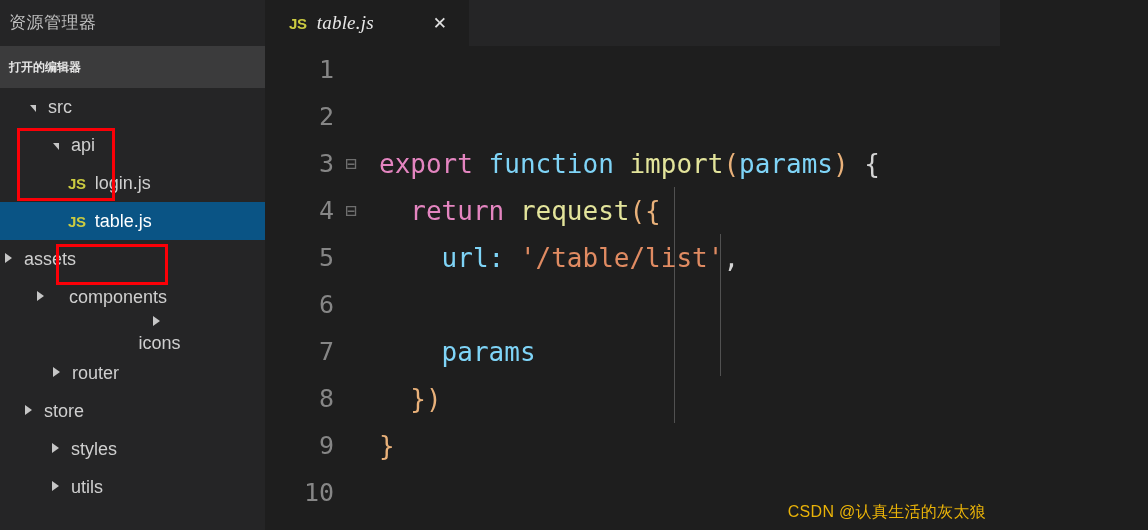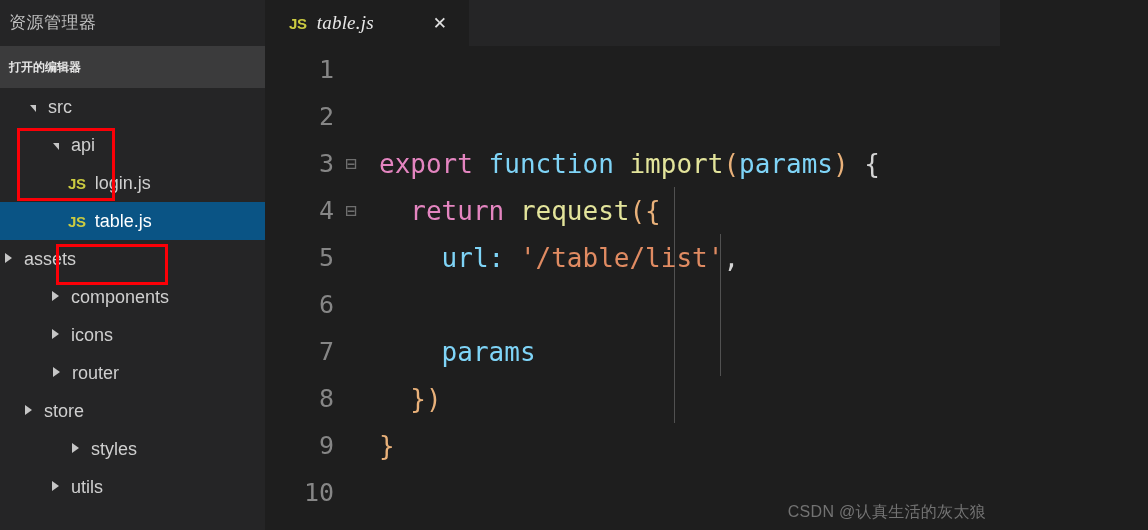--- a/index.html
+++ b/index.html
@@ -229,21 +229,21 @@
   .t-var  { color: #7fd4f7; }
   .t-fn   { color: #e3e49b; }
   .t-str  { color: #e08b62; }
   .t-punc { color: #d4d4d4; }
   .t-brkt1{ color: #e9b17a; }
 
   .watermark {
     position: absolute;
     right: 14px;
     bottom: 7px;
-    color: #737373;
+    color: #eab308;
     font-size: 16px;
     font-family: "Liberation Sans", sans-serif;
     letter-spacing: 0.3px;
     user-select: none;
   }
 </style>
 </head>
 <body>
 
 <div id="app">
@@ -277,41 +277,41 @@
       <div class="row selected" style="padding-left:68px;">
         <span class="jsicon">JS</span>
         <span class="lbl">table.js</span>
       </div>
 
       <div class="row" style="">
         <span class="twisty"><i class="tri-right"></i></span>
         <span class="lbl">assets</span>
       </div>
 
+      <div class="row" style="padding-left:32px;gap:13px;">
+        <span class="twisty"><i class="tri-right"></i></span>
+        <span class="lbl">components</span>
+      </div>
+
+      <div class="row" style="padding-left:47px;flex-direction:column;">
+        <span class="twisty"><i class="tri-right"></i></span>
+        <span class="lbl">icons</span>
+      </div>
+
+      <div class="row" style="padding-left:48px;">
+        <span class="twisty"><i class="tri-right"></i></span>
+        <span class="lbl">router</span>
+      </div>
+
+      <div class="row" style="padding-left:20px;">
+        <span class="twisty"><i class="tri-right"></i></span>
+        <span class="lbl">store</span>
+      </div>
+
       <div class="row" style="padding-left:47px;">
-        <span class="twisty"><i class="tri-right"></i></span>
-        <span class="lbl">components</span>
-      </div>
-
-      <div class="row" style="padding-left:47px;">
-        <span class="twisty"><i class="tri-right"></i></span>
-        <span class="lbl">icons</span>
-      </div>
-
-      <div class="row" style="padding-left:48px;">
-        <span class="twisty"><i class="tri-right"></i></span>
-        <span class="lbl">router</span>
-      </div>
-
-      <div class="row" style="padding-left:20px;">
-        <span class="twisty"><i class="tri-right"></i></span>
-        <span class="lbl">store</span>
-      </div>
-
-      <div class="row" style="padding-left:47px;margin-left:20px;">
         <span class="twisty"><i class="tri-right"></i></span>
         <span class="lbl">styles</span>
       </div>
 
       <div class="row" style="padding-left:47px;">
         <span class="twisty"><i class="tri-right"></i></span>
         <span class="lbl">utils</span>
       </div>
 
     </div>

